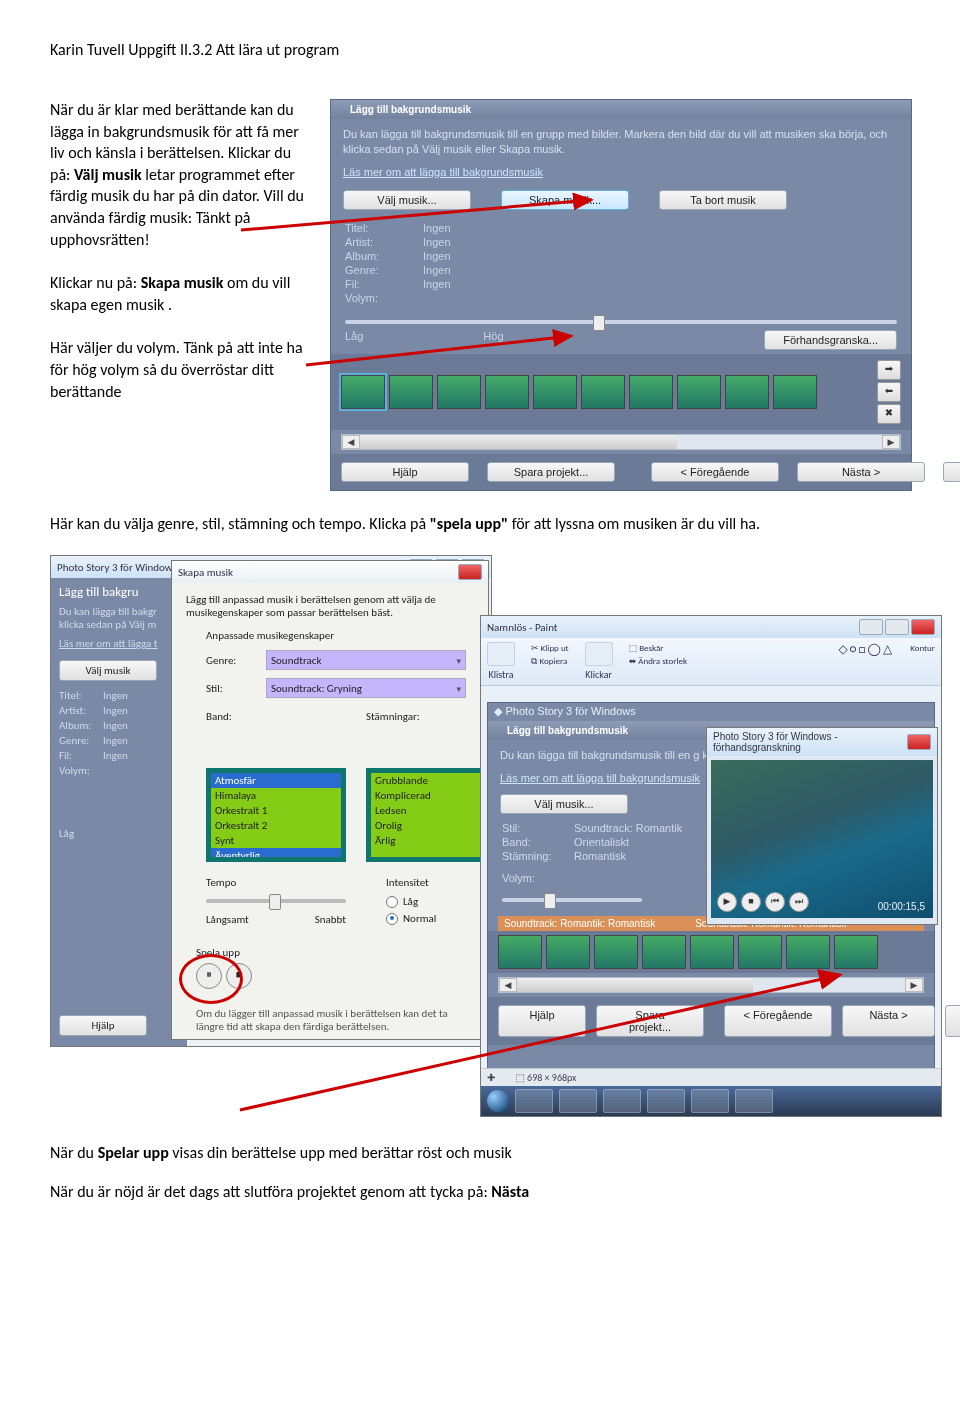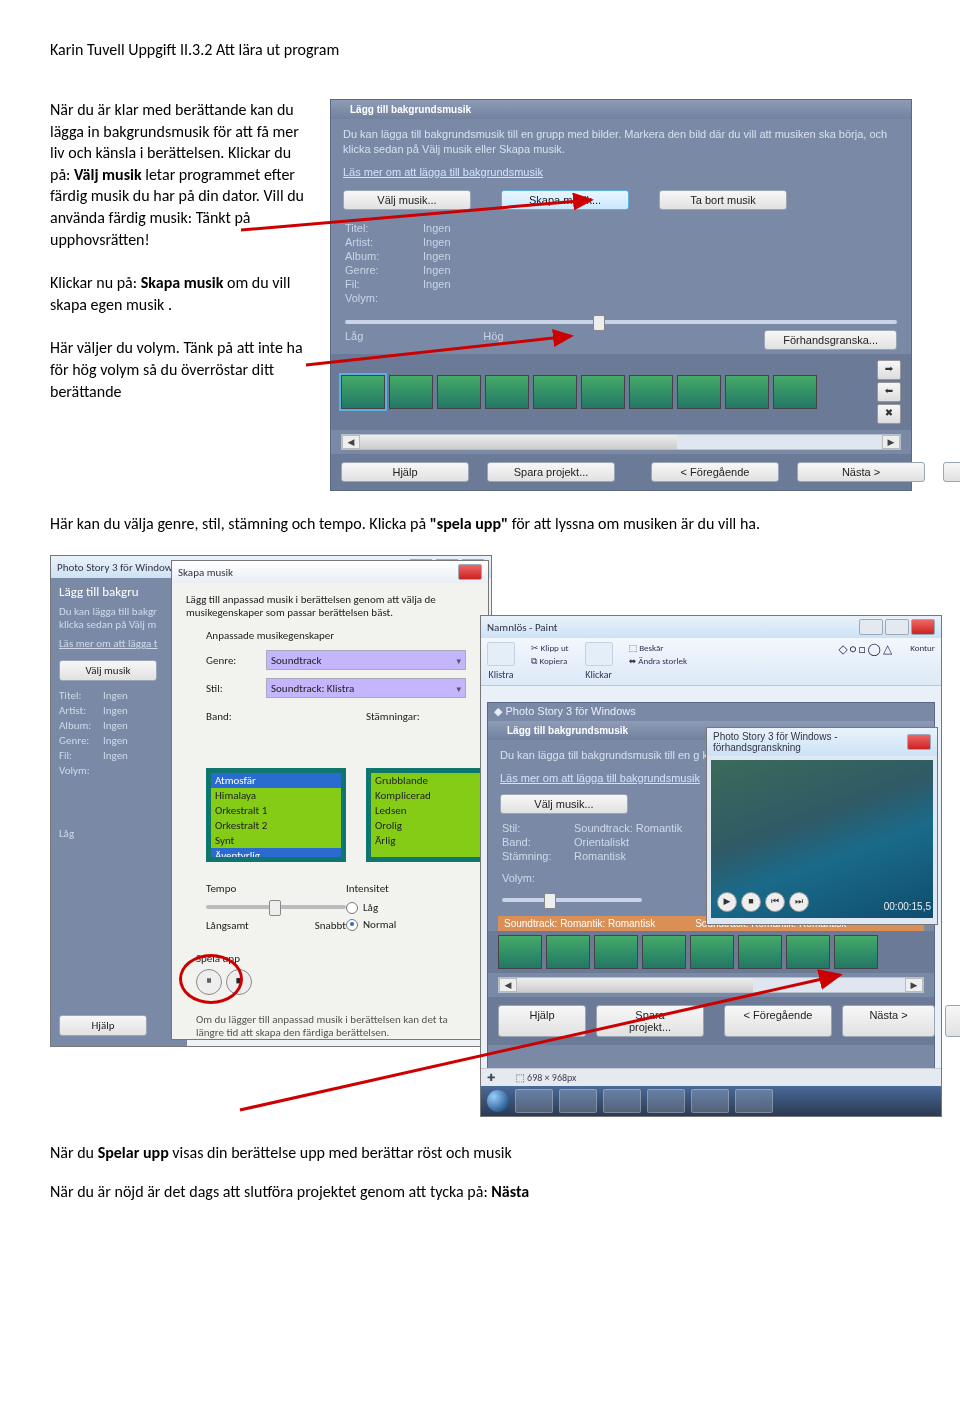--- a/index.html
+++ b/index.html
@@ -84,21 +84,21 @@
   .circle-mark { position:absolute; border:3px solid #c00; border-radius:50%; width:58px; height:44px; pointer-events:none; }
 
   .footer-text { margin-top: 10px; line-height:1.45; }
   .paint-ribbon { background:linear-gradient(#f3f7fd,#dce9f7); border-bottom:1px solid #b9c8da; padding:4px 6px; display:flex; gap:16px; font-size:10px; color:#335; }
   .ribbon-group { display:flex; flex-direction:column; align-items:center; gap:2px; }
   .ribbon-group .gicon { width:26px; height:22px; background:#e5edf7; border:1px solid #c4d2e4; border-radius:2px; }
   .status-bar { background:#e5eaf0; border-top:1px solid #c4cbd4; font-size:10px; color:#445; padding:2px 6px; display:flex; gap:20px; }
   .preview-img { background:linear-gradient(160deg,#3a6b5a 0%, #2f5a66 40%, #1a6a8a 60%, #0f4d6e 100%); position:relative; }
   .play-controls { display:flex; gap:4px; position:absolute; bottom:6px; left:6px; }
   .play-controls .pc { width:18px; height:18px; border-radius:50%; background:#eee; border:1px solid #999; font-size:9px; text-align:center; line-height:16px; color:#333; }
-  .time-label { position:absolute; bottom:6px; right:2px; font-size:10px; color:#eee; }
+  .time-label { position:absolute; bottom:6px; right:8px; font-size:10px; color:#eee; }
   .taskbar { position:absolute; left:0; right:0; bottom:0; height:30px; background:linear-gradient(#4a6a9a,#2a3a52); display:flex; align-items:center; gap:6px; padding:0 6px; }
   .taskbar .orb { width:22px; height:22px; border-radius:50%; background:radial-gradient(circle at 30% 30%, #9cf, #036); }
   .taskbar .titem { width:36px; height:22px; background:rgba(255,255,255,0.18); border:1px solid rgba(255,255,255,0.25); border-radius:2px; }
 
   .red-arrow-line { stroke:#c00; stroke-width:3; fill:none; }
   .red-arrow-head { fill:#c00; }
 </style>
 </head>
 <body>
 
@@ -247,21 +247,21 @@
           <div style="margin-bottom:10px;">Lägg till anpassad musik i berättelsen genom att välja de musikegenskaper som passar berättelsen bäst.</div>
           <div style="margin:4px 0 8px 20px;">Anpassade musikegenskaper</div>
           <div style="display:grid; grid-template-columns:50px 1fr; gap:8px 10px; align-items:center; margin-left:20px;">
             <span>Genre:</span>
             <div class="combo">
               <span>Soundtrack</span>
               <span class="caret">▾</span>
             </div>
             <span>Stil:</span>
             <div class="combo">
-              <span>Soundtrack: Klistra</span>
+              <span>Soundtrack: Gryning</span>
               <span class="caret">▾</span>
             </div>
           </div>
           <div style="display:flex; gap:20px; margin:12px 0 0 20px;">
             <div>
               <div>Band:</div>
               <div class="listbox">
                 <div class="item sel">Atmosfär</div>
                 <div class="item">Himalaya</div>
                 <div class="item">Orkestralt 1</div>
@@ -274,21 +274,21 @@
               <div>Stämningar:</div>
               <div class="listbox">
                 <div class="item">Grubblande</div>
                 <div class="item">Komplicerad</div>
                 <div class="item">Ledsen</div>
                 <div class="item">Orolig</div>
                 <div class="item">Ärlig</div>
               </div>
             </div>
           </div>
-          <div style="display:flex; margin:20px 0 0 20px;">
+          <div style="display:flex; gap:40px; margin:14px 0 0 20px;">
             <div style="width:140px;">
               <div>Tempo</div>
               <div class="slider-track" style="background:#bbb; margin:10px 0;">
                 <div class="slider-thumb" style="left:45%"></div>
               </div>
               <div style="display:flex; justify-content:space-between;">
                 <span>Långsamt</span>
                 <span>Snabbt</span>
               </div>
             </div>

